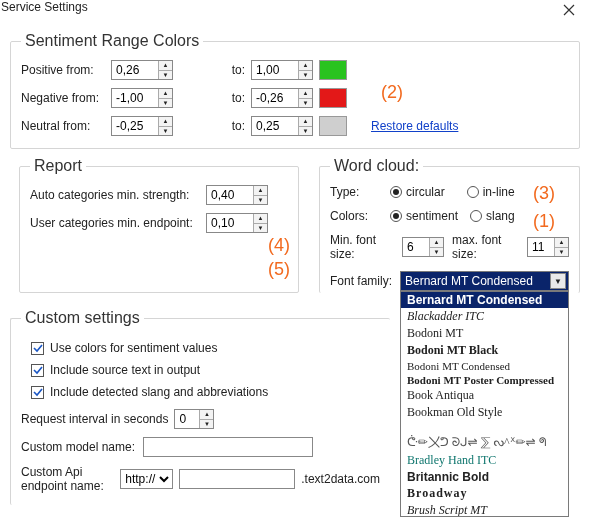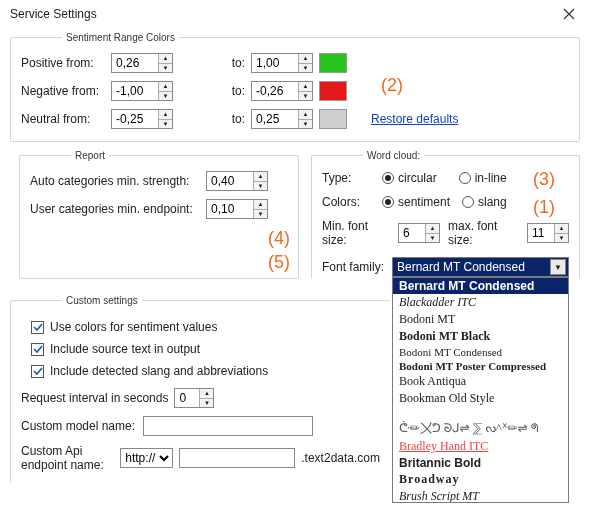--- a/index.html
+++ b/index.html
@@ -1,32 +1,32 @@
 <!DOCTYPE html>
 <html><head>
 <meta charset="utf-8">
 <style>
   * { box-sizing: border-box; margin: 0; padding: 0; }
   body { font-family: "Segoe UI", Tahoma, sans-serif; font-size: 12px; color: #222; background: #fff; width: 590px; height: 528px; overflow: hidden; position: relative; }
-  .titlebar { height: 28px; display: flex; align-items: center; justify-content: space-between; padding: 0 6px 0 10px; }
+  .titlebar { height: 28px; display: flex; align-items: flex-start; justify-content: space-between; padding: 0 6px 0 1px; }
   .titlebar .title { font-size: 12px; }
   .titlebar .close { width: 30px; height: 20px; display:flex; align-items:center; justify-content:center; cursor:pointer;}
   .content { padding: 4px 10px 10px 10px; position: relative; }
   fieldset { border: 1px solid #d5d5d5; border-radius: 2px; padding: 10px 10px 12px 10px; margin-bottom: 8px; }
-  legend { font-size: 10px; padding: 0 4px; color: #333; margin-left: 41px; }
+  legend { font-size: 16px; padding: 0 4px; color: #333; }
   .row { display: flex; align-items: center; gap: 6px; margin-bottom: 8px; position: relative; }
   label { font-size: 12px; color: #222; }
   .num { display:inline-flex; align-items:center; border:1px solid #888; height:20px; background:#fff; }
   .num input { border:none; outline:none; width:46px; height:18px; font-size:12px; padding:0 4px; }
   .num .spin { width:14px; display:flex; flex-direction:column; height:18px; border-left:1px solid #aaa;}
   .num .spin div { flex:1; display:flex; align-items:center; justify-content:center; font-size:6px; line-height:1; background:#f3f3f3; cursor:pointer;}
   .num .spin div:first-child { border-bottom:1px solid #aaa;}
   .swatch { width:28px; height:20px; border:1px solid #999; }
   .link { color:#1141c9; text-decoration:underline; cursor:pointer; font-size:12px;}
-  .twocol { display:flex; gap:12px;padding-left:9px; }
+  .twocol { display:flex; gap:20px;padding-left:9px; }
   .twocol > fieldset { flex:1; }
   .radio { display:inline-flex; align-items:center; gap:4px; font-size:12px; cursor:pointer;}
   .radio .dot { width:12px; height:12px; border:1px solid #555; border-radius:50%; display:flex; align-items:center; justify-content:center; background:#fff;}
   .radio .dot .inner { width:6px; height:6px; background:#222; border-radius:50%; display:none;}
   .radio.checked .dot .inner { display:block; }
   .chk { display:inline-flex; align-items:center; gap:6px; font-size:12px; cursor:pointer; margin: 4px 0;}
   .chk .box { width:13px; height:13px; border:1px solid #555; display:flex; align-items:center; justify-content:center; background:#fff;}
   .chk .box svg { width:10px; height:10px; display:none;}
   .chk.checked .box svg { display:block; }
   .annot { position:absolute; color:#f26a1f; font-size:18px; font-weight:400; pointer-events:none; font-family: Arial, sans-serif;}
@@ -211,21 +211,21 @@
           <div class="font-list" id="font-list">
               <div class="item sel" style="font-weight:bold;">Bernard MT Condensed</div>
               <div class="item" style="font-style:italic;font-family:cursive;">Blackadder ITC</div>
               <div class="item" style="font-family:'Bodoni MT',serif;">Bodoni MT</div>
               <div class="item" style="font-weight:900;font-family:serif;">Bodoni MT Black</div>
               <div class="item" style="font-family:serif;font-stretch:condensed;font-size:11px;">Bodoni MT Condensed</div>
               <div class="item" style="font-weight:bold;font-family:serif;font-stretch:condensed;font-size:11px;">Bodoni MT Poster Compressed</div>
               <div class="item" style="font-family:'Book Antiqua',serif;">Book Antiqua</div>
               <div class="item" style="font-family:'Bookman Old Style',serif;">Bookman Old Style</div>
               <div class="item" style="font-family: serif; color: rgb(85, 85, 85); margin-top: 12px;">ᕩ✏〤ᕤ ᘐᒍ⇌ ⅀ ᔓ^ᕁ✏⇌ ᖗ</div>
-              <div class="item" style="font-family:cursive;color:#ef4444;text-decoration:underline;">Bradley Hand ITC</div>
+              <div class="item" style="font-family:cursive;color:#0f766e;">Bradley Hand ITC</div>
               <div class="item" style="font-weight:bold;font-family:sans-serif;">Britannic Bold</div>
               <div class="item" style="font-weight:900;font-family:serif;letter-spacing:1px;">Broadway</div>
               <div class="item" style="font-style:italic;font-family:cursive;">Brush Script MT</div>
               <div class="item" style="font-family:Calibri,sans-serif;">Calibri</div>
             </div>
         </div>
       </div>
     </fieldset>
 
     <span class="annot" style="position:absolute;left:258px;top:78px;">(4)</span>

